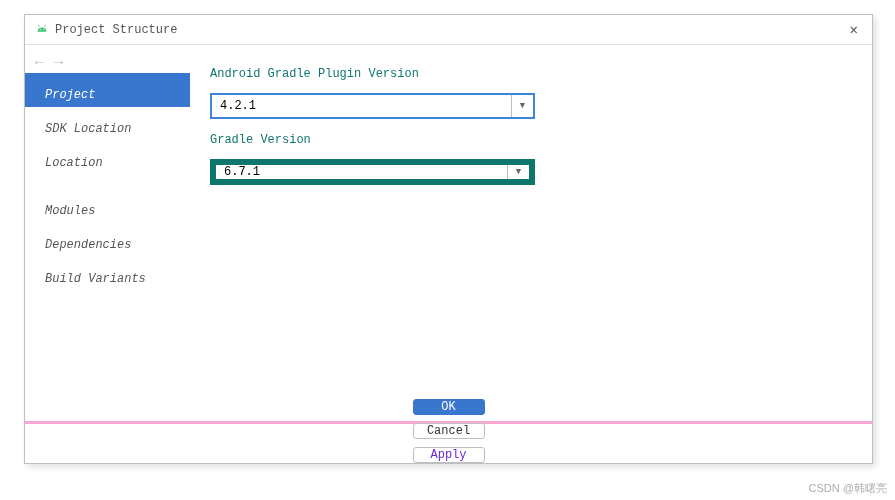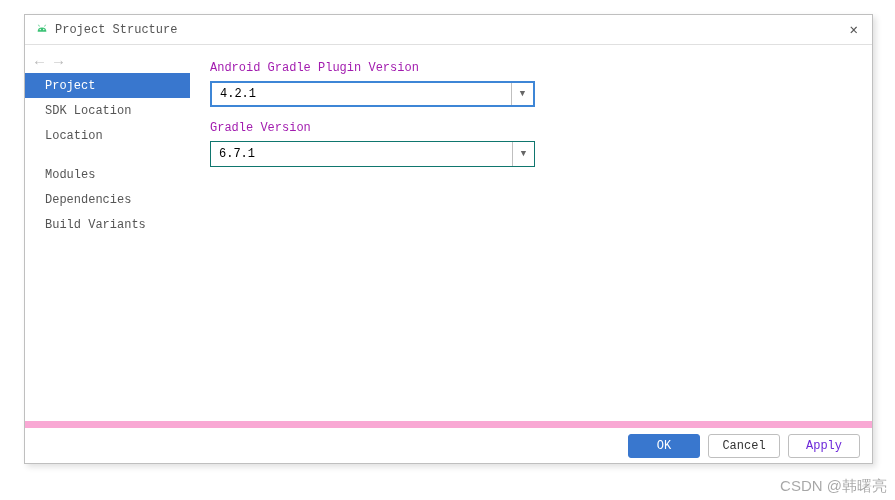--- a/index.html
+++ b/index.html
@@ -43,91 +43,93 @@
       display: flex; flex: 1;
       min-height: 0;
     }
     .sidebar {
       width: 165px;
       padding-top: 28px;
       background: #ffffff;
     }
     .sidebar-group { margin-bottom: 14px; }
     .sidebar-item {
-      padding: 6px 0 5px 20px;
+      padding: 15px 0 5px 20px;
       color: #555;
       cursor: pointer;
       display: flex;
       align-items: center;
+      font-style: italic;
     }
     .sidebar-item.selected {
       background: #3977ce;
       color: #ffffff;
     }
     .sugg-row { justify-content: space-between; padding-right: 10px; }
     .badge {
       display: inline-flex; align-items: center; justify-content: center;
       width: 16px; height: 16px; border-radius: 50%;
       background: #c8c8c8; color: #ffffff; font-size: 11px;
     }
 
     .main {
       flex: 1;
       padding: 10px 20px 10px 20px;
     }
-    .field-label { color: #a21caf; margin: 6px 0; }
+    .field-label { color: #0f766e; margin: 12px 0; }
     .combo {
       width: 325px; height: 26px;
       display: flex; align-items: center;
-      border: 1px solid #0f766e;
+      border: 6px solid #0f766e;
       background: #ffffff;
       margin-bottom: 14px;
     }
     .combo.focused { border: 2px solid #3e86d6; }
     .combo input {
       flex: 1; height: 100%;
       border: none; outline: none;
       padding: 0 8px;
       font-family: inherit; font-size: 12px;
       background: transparent;
     }
     .combo .arrow {
       width: 22px; height: 100%;
       border-left: 1px solid #bfbfbf;
       display: flex; align-items: center; justify-content: center;
       color: #666; font-size: 9px;
     }
 
     .buttonbar {
       height: 42px;
-      border-top: 7px solid #f9a8d4;
+      border-top: 3px solid #f9a8d4;
       display: flex;
       justify-content: flex-end;
       align-items: center;
       gap: 8px;
       padding: 0 12px;
+      flex-direction: column;
     }
     .btn {
       min-width: 72px; height: 24px;
       border: 1px solid #bfbfbf;
       background: #ffffff;
       color: #333;
       font-family: inherit; font-size: 12px;
       border-radius: 3px;
       cursor: pointer;
       display: inline-flex; align-items: center; justify-content: center;
     }
     .btn.primary {
       background: #3977ce; border-color: #3977ce; color: #fff;
     }
     .btn.disabled { color: #6d28d9; cursor: default; }
 
     .watermark {
       position: absolute; right: 8px; bottom: 4px;
-      color: rgba(0,0,0,0.35); font-size: 15px;
+      color: rgba(0,0,0,0.35); font-size: 11px;
       font-family: sans-serif;
     }
   </style>
 </head>
 <body>
 
 <div class="dialog">
 
   <div class="titlebar">
     <span class="title-icon">

